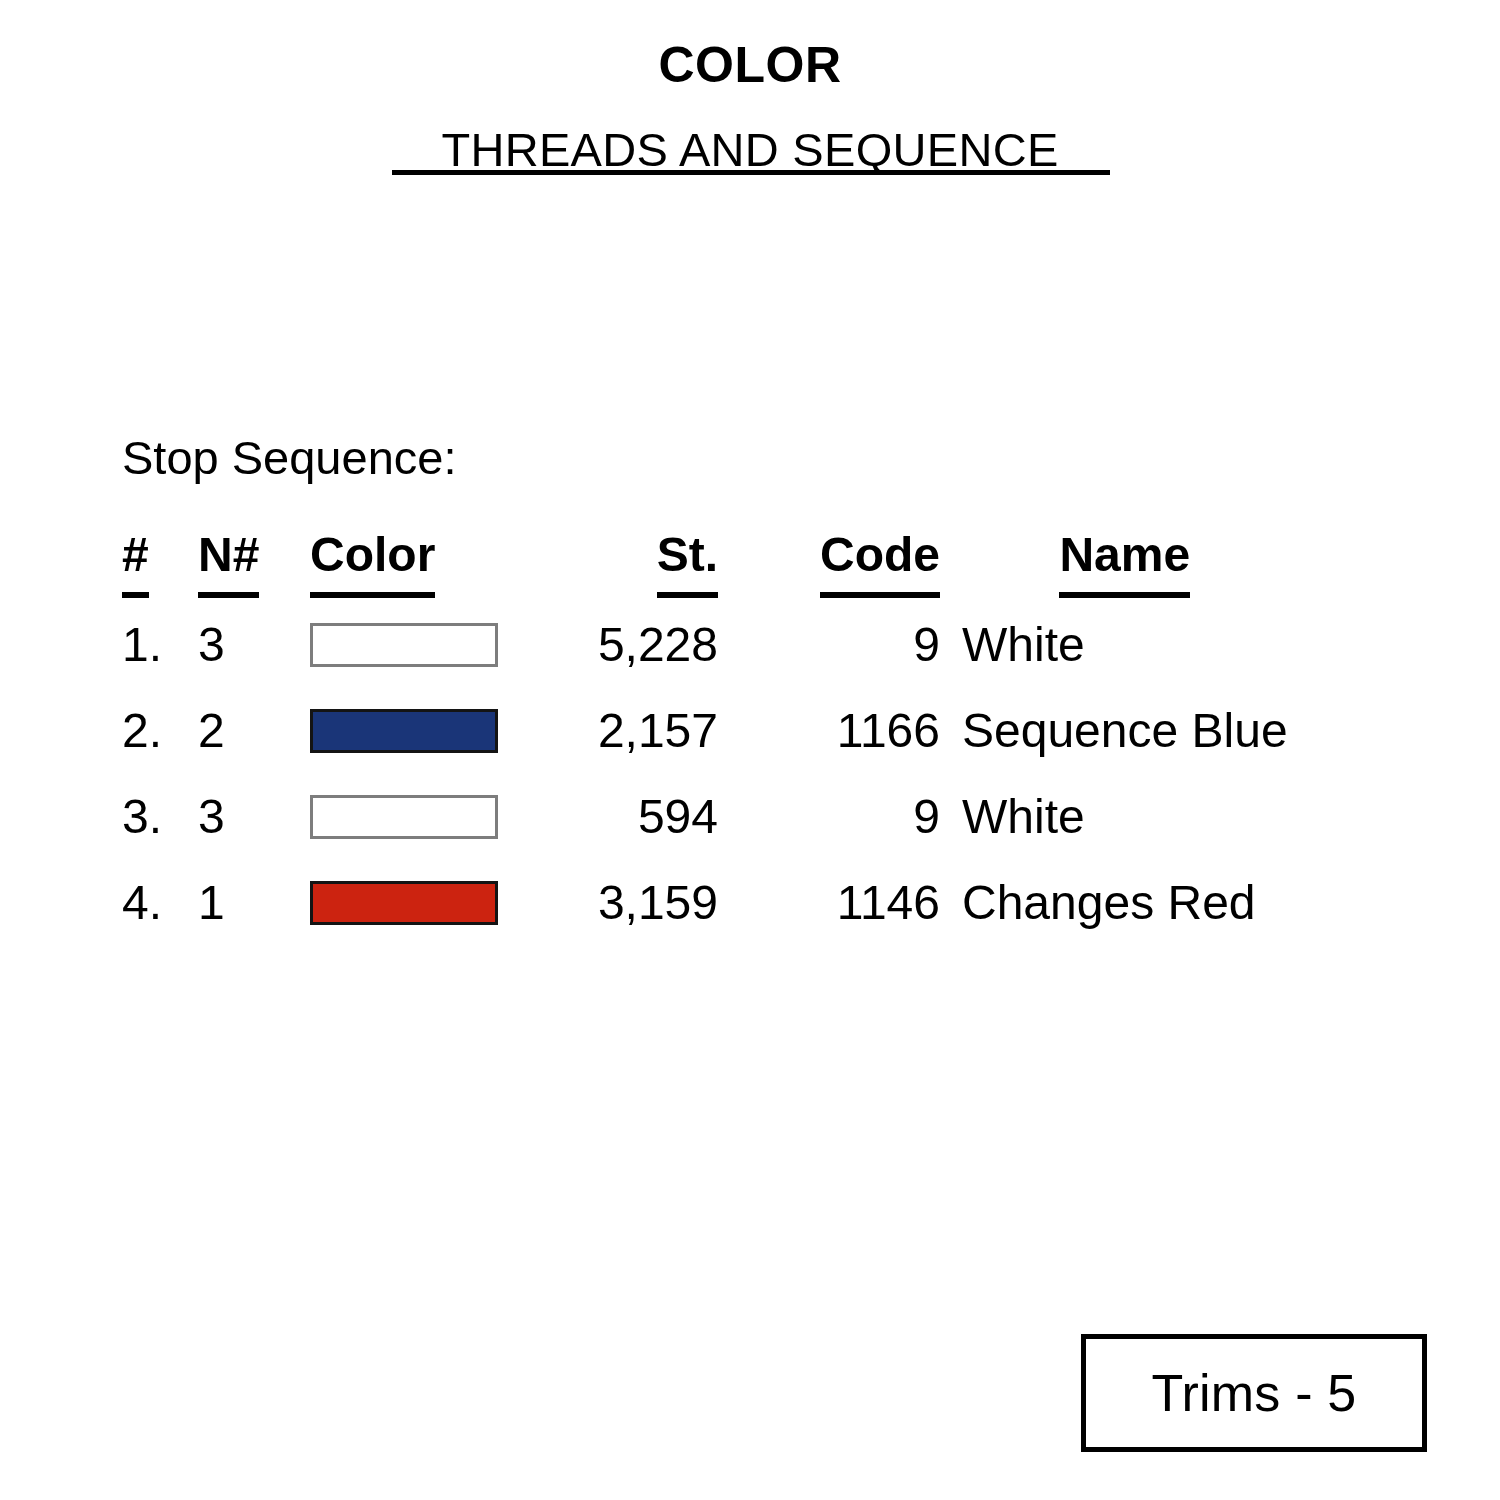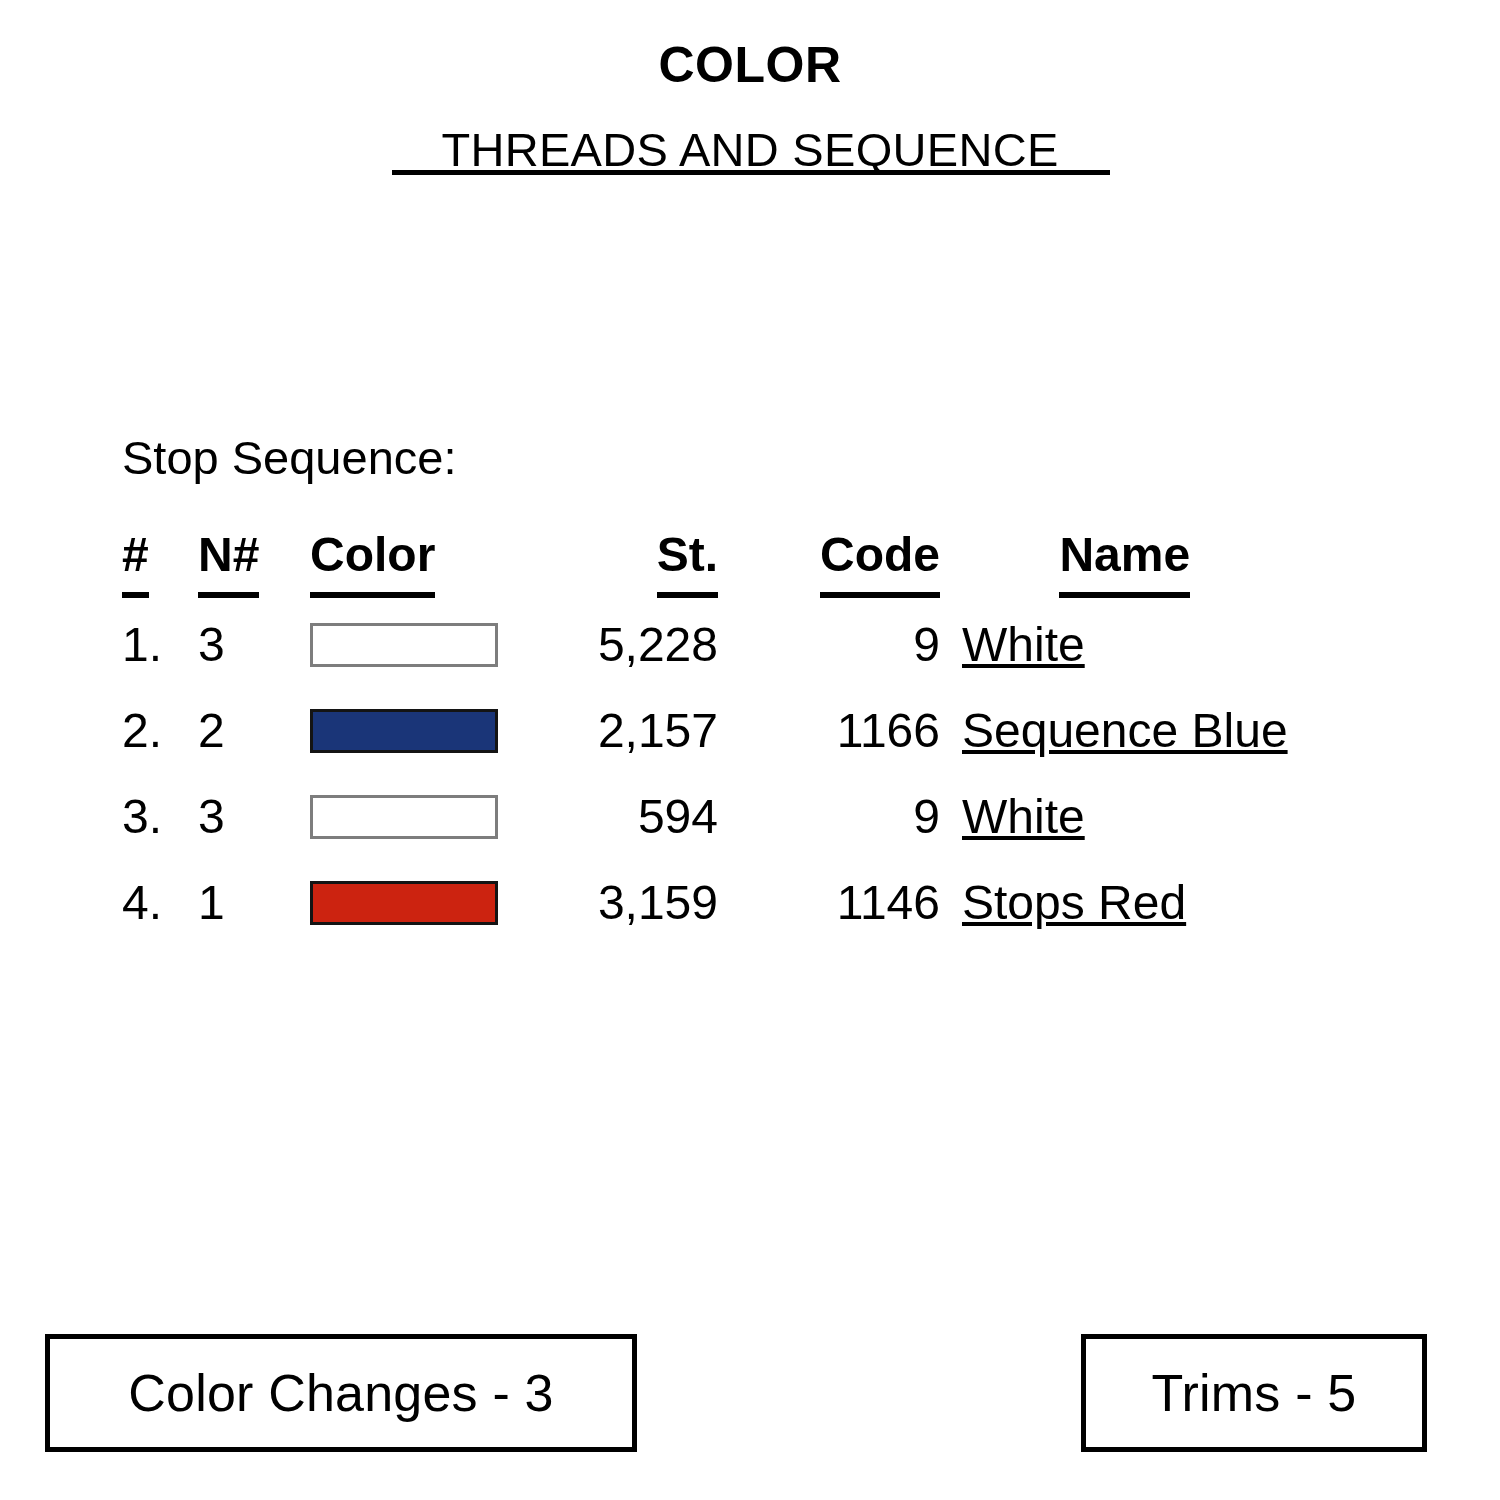--- a/index.html
+++ b/index.html
@@ -86,21 +86,21 @@
     display: inline-block;
     border-bottom: 6px solid #000000;
     padding-bottom: 2px;
   }
 
   .col-idx    { width: 76px;  text-align: left; }
   .col-nnum   { width: 112px; text-align: left; }
   .col-color  { width: 212px; text-align: left; }
   .col-st     { width: 196px; text-align: right; padding-right: 8px !important; }
   .col-code   { width: 214px; text-align: right; padding-right: 22px !important; }
-  .col-name   { text-align: left; text-decoration: underline; }
+  .col-name   { text-align: left; }
 
   .th-idx   { text-align: left; }
   .th-nnum  { text-align: left; }
   .th-color { text-align: left; }
   .th-st    { text-align: right; padding-right: 8px !important; }
   .th-code  { text-align: right; padding-right: 22px !important; }
   .th-name  { text-align: center; }
 
   .swatch {
     display: block;
@@ -195,21 +195,20 @@
       <td class="col-name">White</td>
     </tr>
     <tr>
       <td class="col-idx">4.</td>
       <td class="col-nnum">1</td>
       <td class="col-color">
           <span class="swatch dark-edge" style="background: rgb(204, 35, 16); border-color: rgb(20, 20, 20);"></span>
         </td>
       <td class="col-st">3,159</td>
       <td class="col-code">1146</td>
-      <td class="col-name">Stops Red</td>
+      <td class="col-name">Changes Red</td>
     </tr>
   </tbody>
 </table>
 
 <div class="summary-row">
-  <div class="summary-box box-color-changes">Color Changes - 3</div>
   <div class="summary-box box-trims">Trims - 5</div>
 </div>
 
 </body></html>

